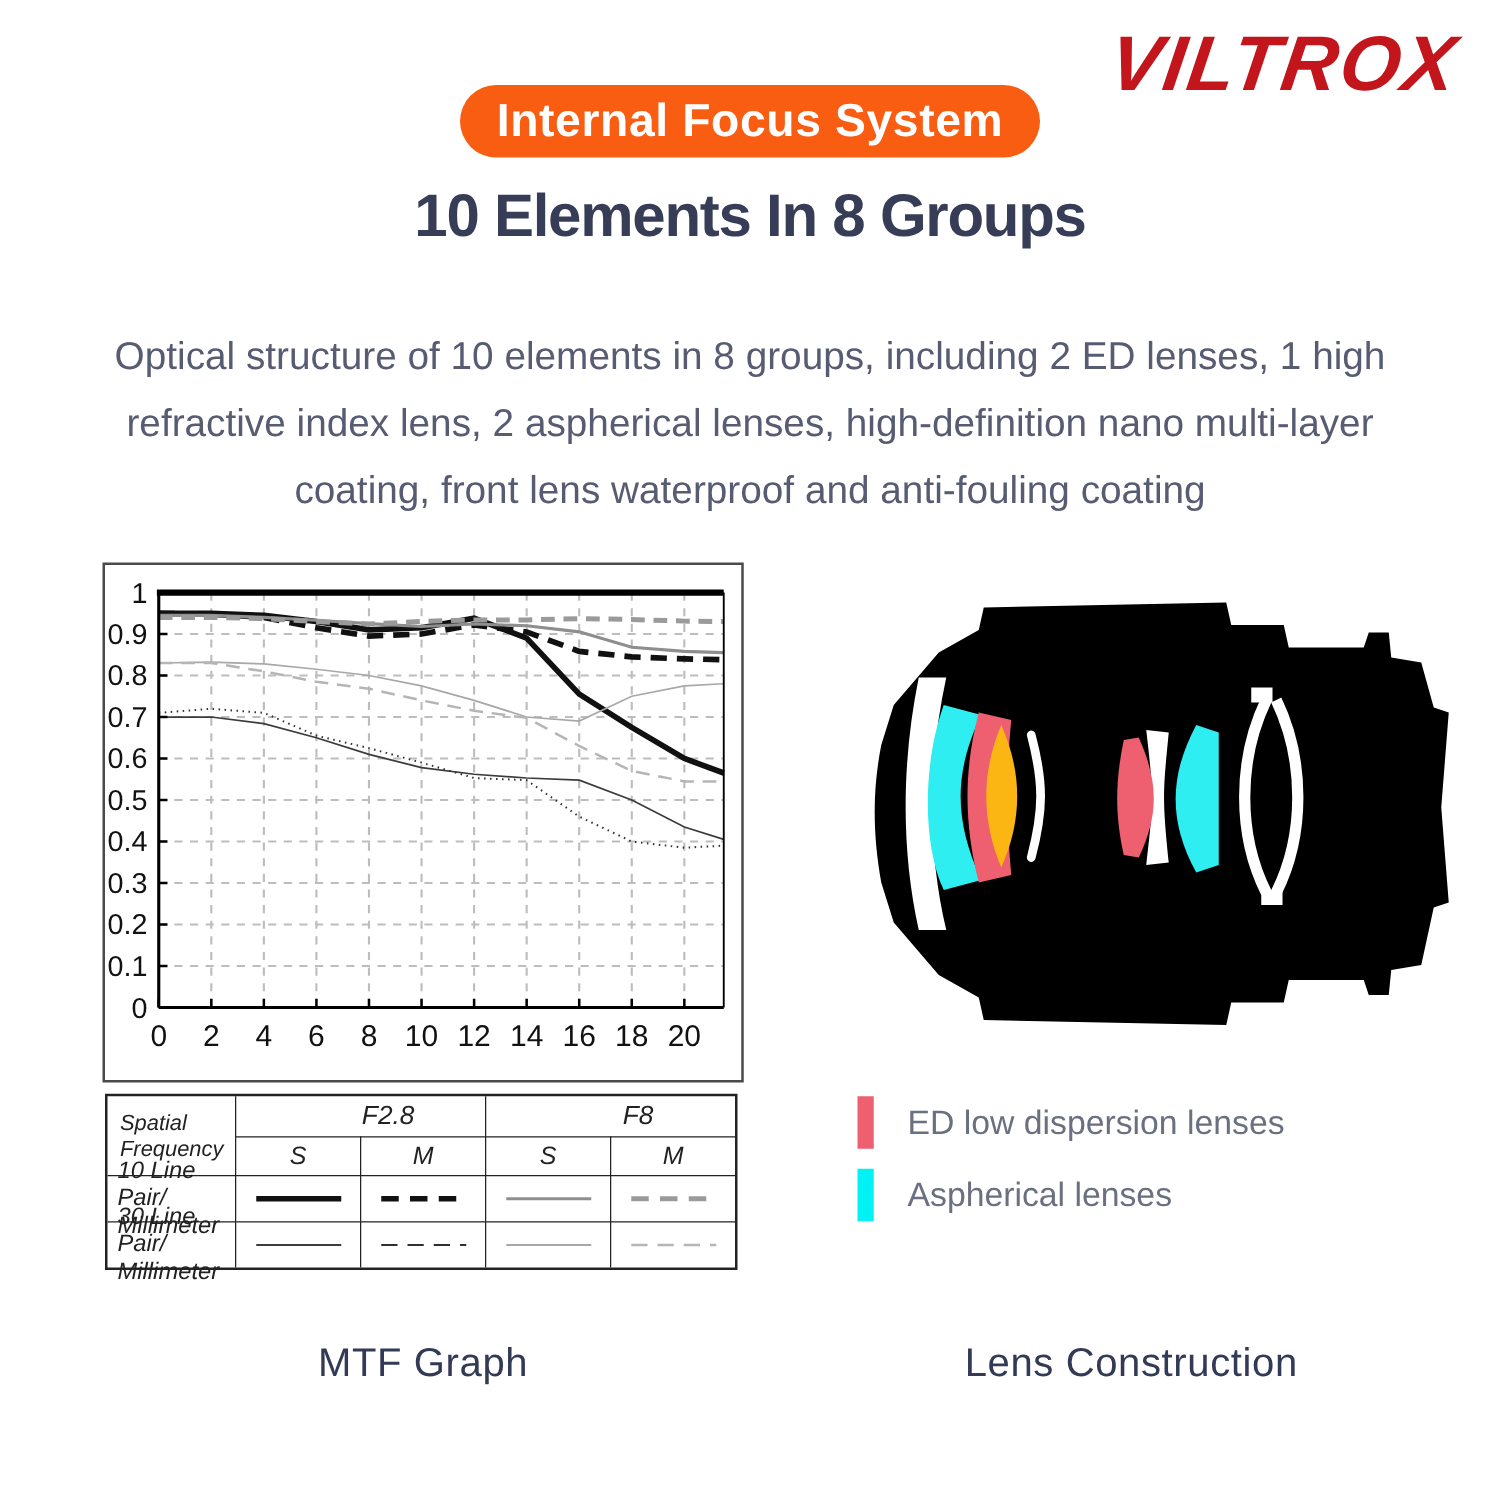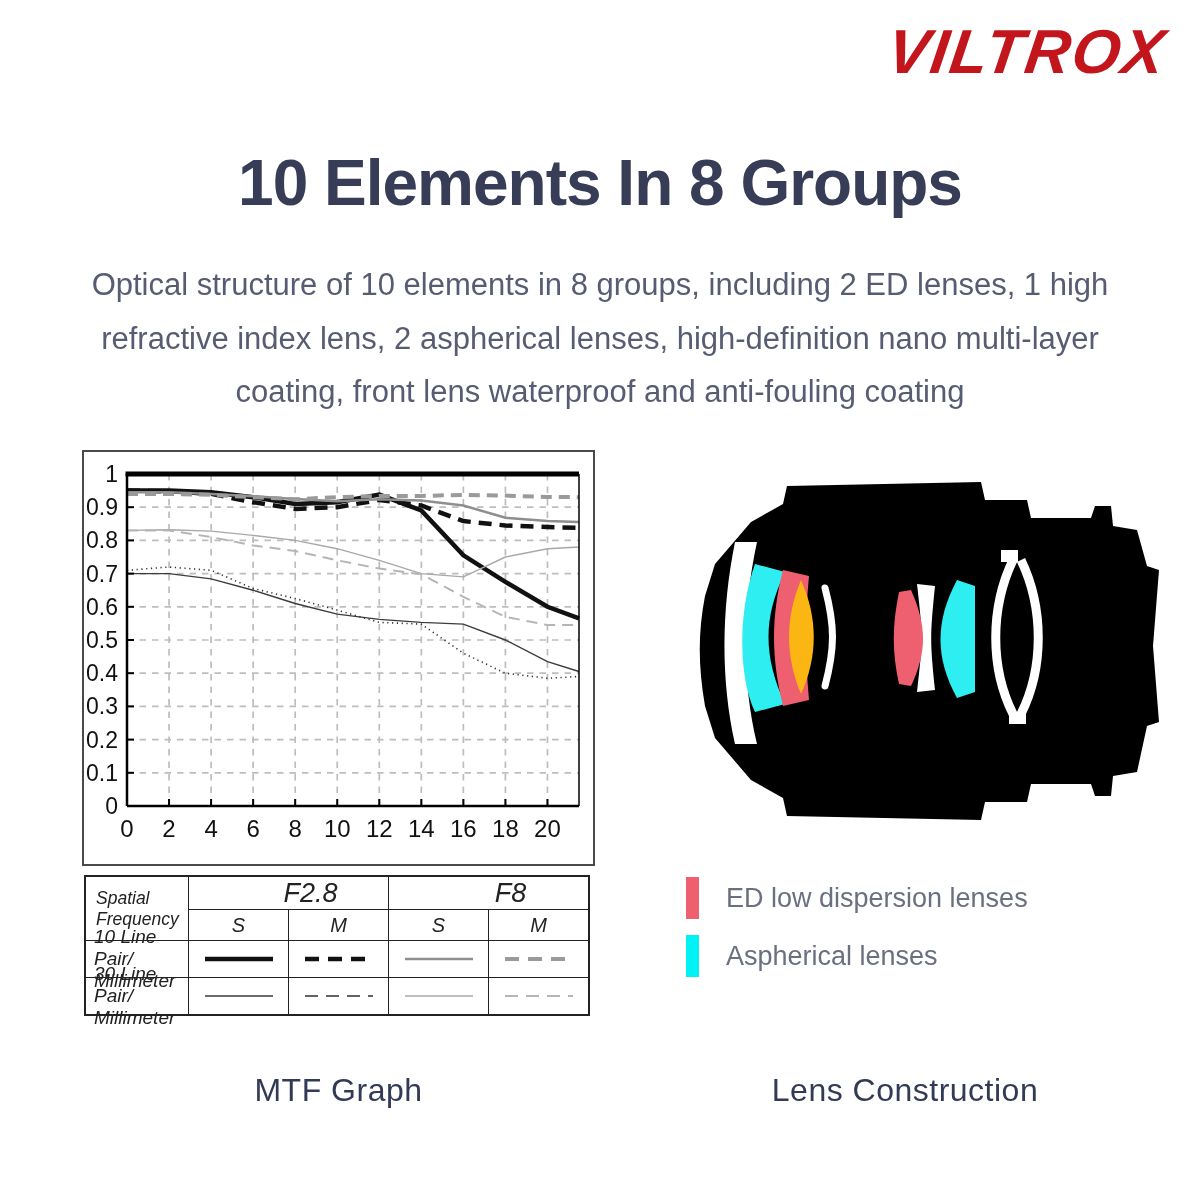--- a/index.html
+++ b/index.html
@@ -7,40 +7,40 @@
          font-family:"Liberation Sans",sans-serif;}
 
   .logo{position:absolute;top:16px;right:34px;font-size:62px;font-weight:bold;font-style:italic;
         letter-spacing:2px;color:var(--brand-red);transform:skewX(-8deg);}
 
   .badge{position:absolute;left:368px;top:68px;width:464px;height:58px;background:var(--accent-orange);
          border-radius:30px;display:flex;align-items:center;justify-content:center;}
   .badge span{color:#ffffff;font-size:37px;font-weight:bold;letter-spacing:.5px;}
 
   .title{position:absolute;left:0;top:146px;width:1200px;text-align:center;
-         font-size:64px;font-weight:bold;color:var(--navy);letter-spacing:-1px;}
+         font-size:48px;font-weight:bold;color:var(--navy);letter-spacing:-1px;}
 
   .desc{position:absolute;left:70px;top:258px;width:1060px;text-align:center;white-space:pre-line;
         font-size:31px;line-height:1.73;color:var(--text-gray);}
 
   .mtf-panel{position:absolute;left:82px;top:450px;width:513px;height:416px;
              border:2px solid #4a4a4a;background:#fff;box-sizing:border-box;}
   .mtf-panel svg{display:block;}
   .mtf-panel text{font-family:"Liberation Sans",sans-serif;}
 
   .mtf-table{position:absolute;left:84px;top:875px;width:506px;box-sizing:border-box;
              border:2.5px solid #222;display:grid;
              grid-template-columns:102px repeat(4,1fr);
              grid-template-rows:32px 31px 37px 37px;color:#222;font-style:italic;}
   .mtf-table .cell{border-left:1.5px solid #222;border-top:1.5px solid #222;
                    display:flex;align-items:center;justify-content:center;box-sizing:border-box;}
   .mtf-table .no-l{border-left:none;} .mtf-table .no-t{border-top:none;}
   .corner{grid-row:1/3;grid-column:1;justify-content:flex-start !important;
           padding-left:10px;font-size:17.5px;line-height:1.2;white-space:pre-line;}
-  .ap{font-size:27px;padding-left:44px;} .sm{font-size:20px;}
+  .ap{font-size:21px;padding-left:44px;} .sm{font-size:20px;}
   .rowlab{justify-content:flex-start !important;padding-left:8px;font-size:19px;
           line-height:1.15;white-space:pre-line;}
 
   .lens-art{position:absolute;left:695px;top:446px;width:480px;height:412px;}
   .f-black{fill:#000}.f-white{fill:#fff}
   .f-ed{fill:var(--ed)}.f-hri{fill:var(--hri)}.f-asph{fill:var(--asph)}
   .s-white{stroke:#fff;fill:none;}
 
   .legend{position:absolute;left:686px;top:876px;width:490px;}
   .legend-row{display:flex;align-items:center;margin-bottom:14px;height:44px;}
@@ -51,20 +51,23 @@
   .caption.left{left:82px;width:513px;text-align:center;}
   .caption.right{left:640px;width:530px;text-align:center;}
 </style>
 </head>
 <body>
 
 <div class="stage">
 
   <div class="logo">VILTROX</div>
 
+  <div class="badge">
+    <span>Internal Focus System</span>
+  </div>
 
   <div class="title">10 Elements In 8 Groups</div>
 
   <div class="desc">Optical structure of 10 elements in 8 groups, including 2 ED lenses, 1 high
 refractive index lens, 2 aspherical lenses, high-definition nano multi-layer
 coating, front lens waterproof and anti-fouling coating</div>
 
   <div class="mtf-panel">
     <svg width="509" height="412" viewBox="0 0 509 412">
         <line x1="85.04651162790697" y1="22" x2="85.04651162790697" y2="354" stroke="#bdbdbd" stroke-width="1.7" stroke-dasharray="6.5 6"></line>

